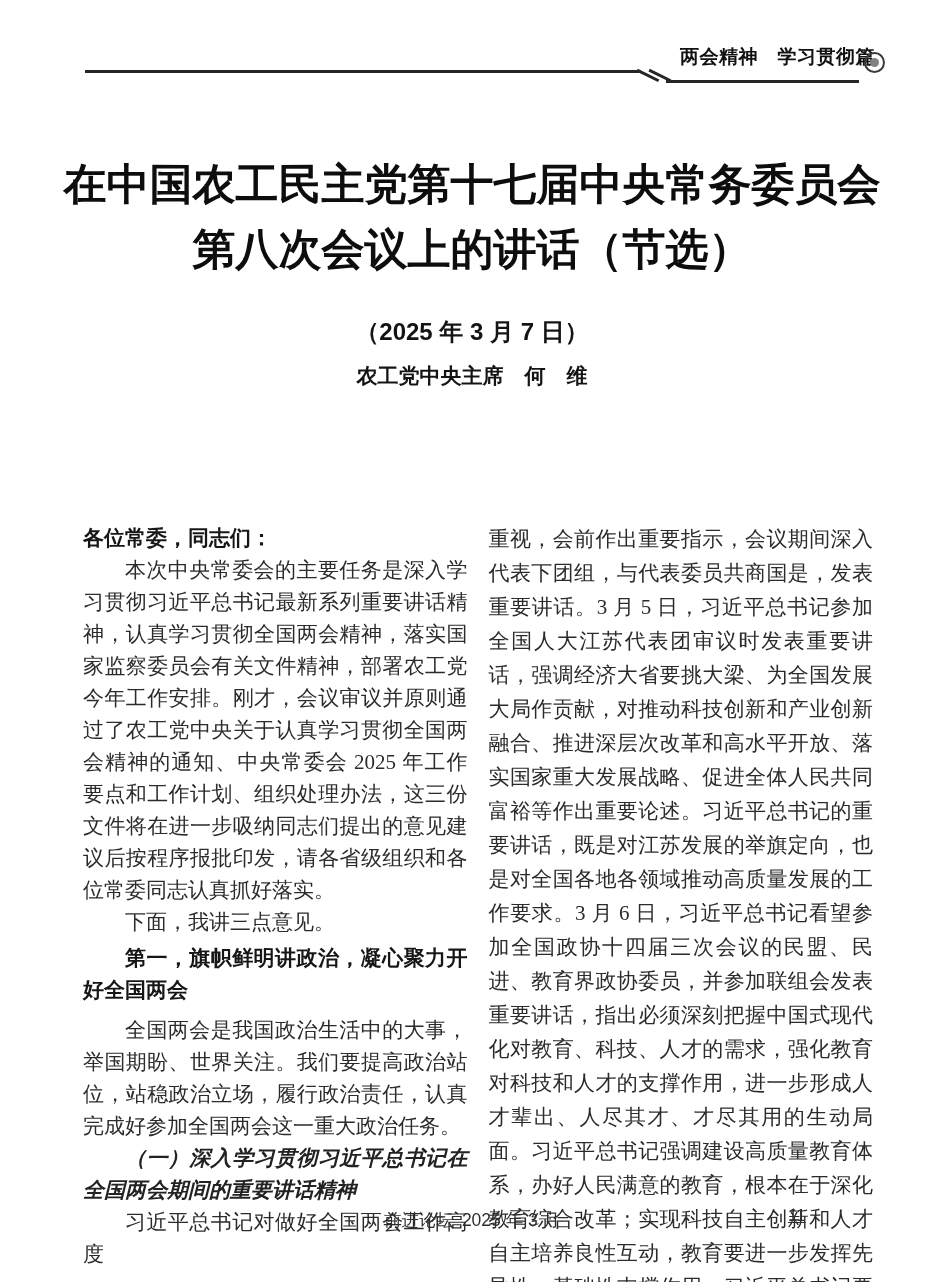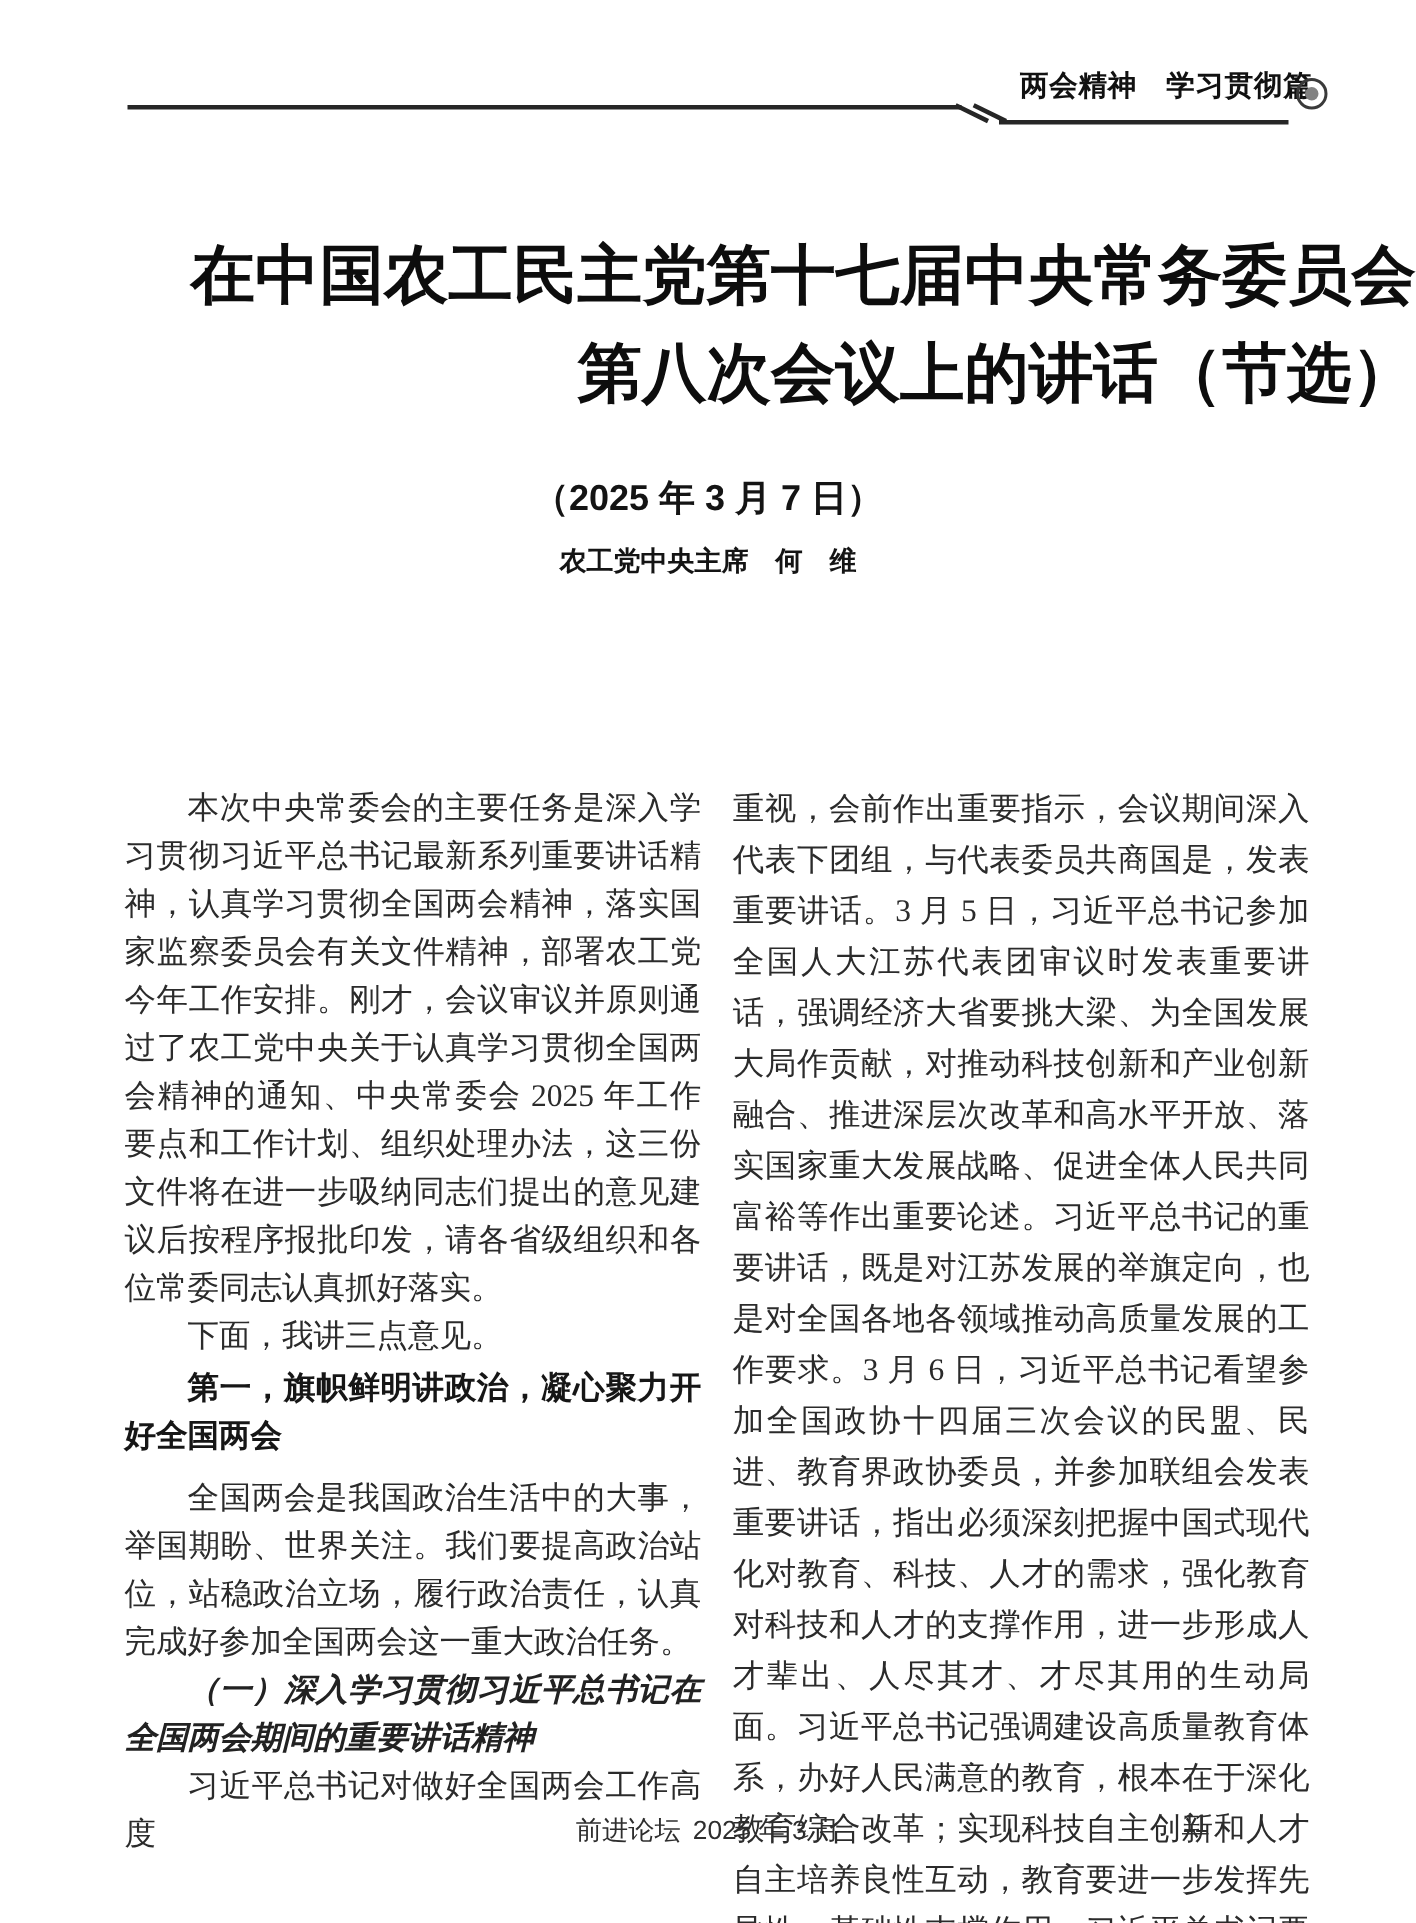--- a/index.html
+++ b/index.html
@@ -58,21 +58,21 @@
   .meta-date {
     position: absolute; left: 0; top: 316px; width: 944px;
     text-align: center;
     font-family: "Liberation Sans", "DejaVu Sans", sans-serif;
     font-weight: bold; font-size: 24px; color: #141414;
   }
   .meta-author {
     position: absolute; left: 0; top: 362px; width: 944px;
     text-align: center;
     font-family: "Liberation Sans", "DejaVu Sans", sans-serif;
-    font-weight: bold; font-size: 18px; color: #141414;
+    font-weight: bold; font-size: 21px; color: #141414;
   }
 
   
   .columns {
     position: absolute; left: 83px; top: 522px; width: 790px;
     display: flex; gap: 21px;
   }
   .col { width: 384.5px; font-size: 21px; text-align: justify; }
   .col-left  { line-height: 32px; }
   .col-right { line-height: 34px; }
@@ -116,30 +116,31 @@
     <div class="rule-left"></div>
     <div class="slash s1"></div>
     <div class="slash s2"></div>
     <div class="rule-right"></div>
     <div class="hdr-text">两会精神　学习贯彻篇</div>
     <div class="hdr-icon">
       <span class="dot"></span>
     </div>
   </div>
 
-  <h1 class="title" style="margin:0;text-align:right;">
+  <h1 class="title" style="margin:0;">
     <div>在中国农工民主党第十七届中央常务委员会</div>
     <div>第八次会议上的讲话（节选）</div>
   </h1>
 
   <div class="meta-date">（2025 年 3 月 7 日）</div>
   <div class="meta-author">农工党中央主席　何　维</div>
 
   <main class="columns">
     <div class="col col-left">
+      <p class="salutation">各位常委，同志们：</p>
       <p class="para">本次中央常委会的主要任务是深入学习贯彻习近平总书记最新系列重要讲话精神，认真学习贯彻全国两会精神，落实国家监察委员会有关文件精神，部署农工党今年工作安排。刚才，会议审议并原则通过了农工党中央关于认真学习贯彻全国两会精神的通知、中央常委会 2025 年工作要点和工作计划、组织处理办法，这三份文件将在进一步吸纳同志们提出的意见建议后按程序报批印发，请各省级组织和各位常委同志认真抓好落实。</p>
       <p class="para">下面，我讲三点意见。</p>
       <p class="heading">第一，旗帜鲜明讲政治，凝心聚力开好全国两会</p>
       <p class="para">全国两会是我国政治生活中的大事，举国期盼、世界关注。我们要提高政治站位，站稳政治立场，履行政治责任，认真完成好参加全国两会这一重大政治任务。</p>
       <p class="kaiti">（一）深入学习贯彻习近平总书记在全国两会期间的重要讲话精神</p>
       <p class="para">习近平总书记对做好全国两会工作高度</p>
     </div>
     <div class="col col-right">
       <p class="cont">重视，会前作出重要指示，会议期间深入代表下团组，与代表委员共商国是，发表重要讲话。3 月 5 日，习近平总书记参加全国人大江苏代表团审议时发表重要讲话，强调经济大省要挑大梁、为全国发展大局作贡献，对推动科技创新和产业创新融合、推进深层次改革和高水平开放、落实国家重大发展战略、促进全体人民共同富裕等作出重要论述。习近平总书记的重要讲话，既是对江苏发展的举旗定向，也是对全国各地各领域推动高质量发展的工作要求。3 月 6 日，习近平总书记看望参加全国政协十四届三次会议的民盟、民进、教育界政协委员，并参加联组会发表重要讲话，指出必须深刻把握中国式现代化对教育、科技、人才的需求，强化教育对科技和人才的支撑作用，进一步形成人才辈出、人尽其才、才尽其用的生动局面。习近平总书记强调建设高质量教育体系，办好人民满意的教育，根本在于深化教育综合改革；实现科技自主创新和人才自主培养良性互动，教育要进一步发挥先导性、基础性支撑作用。习近平总书记要求人民政</p>
     </div>

